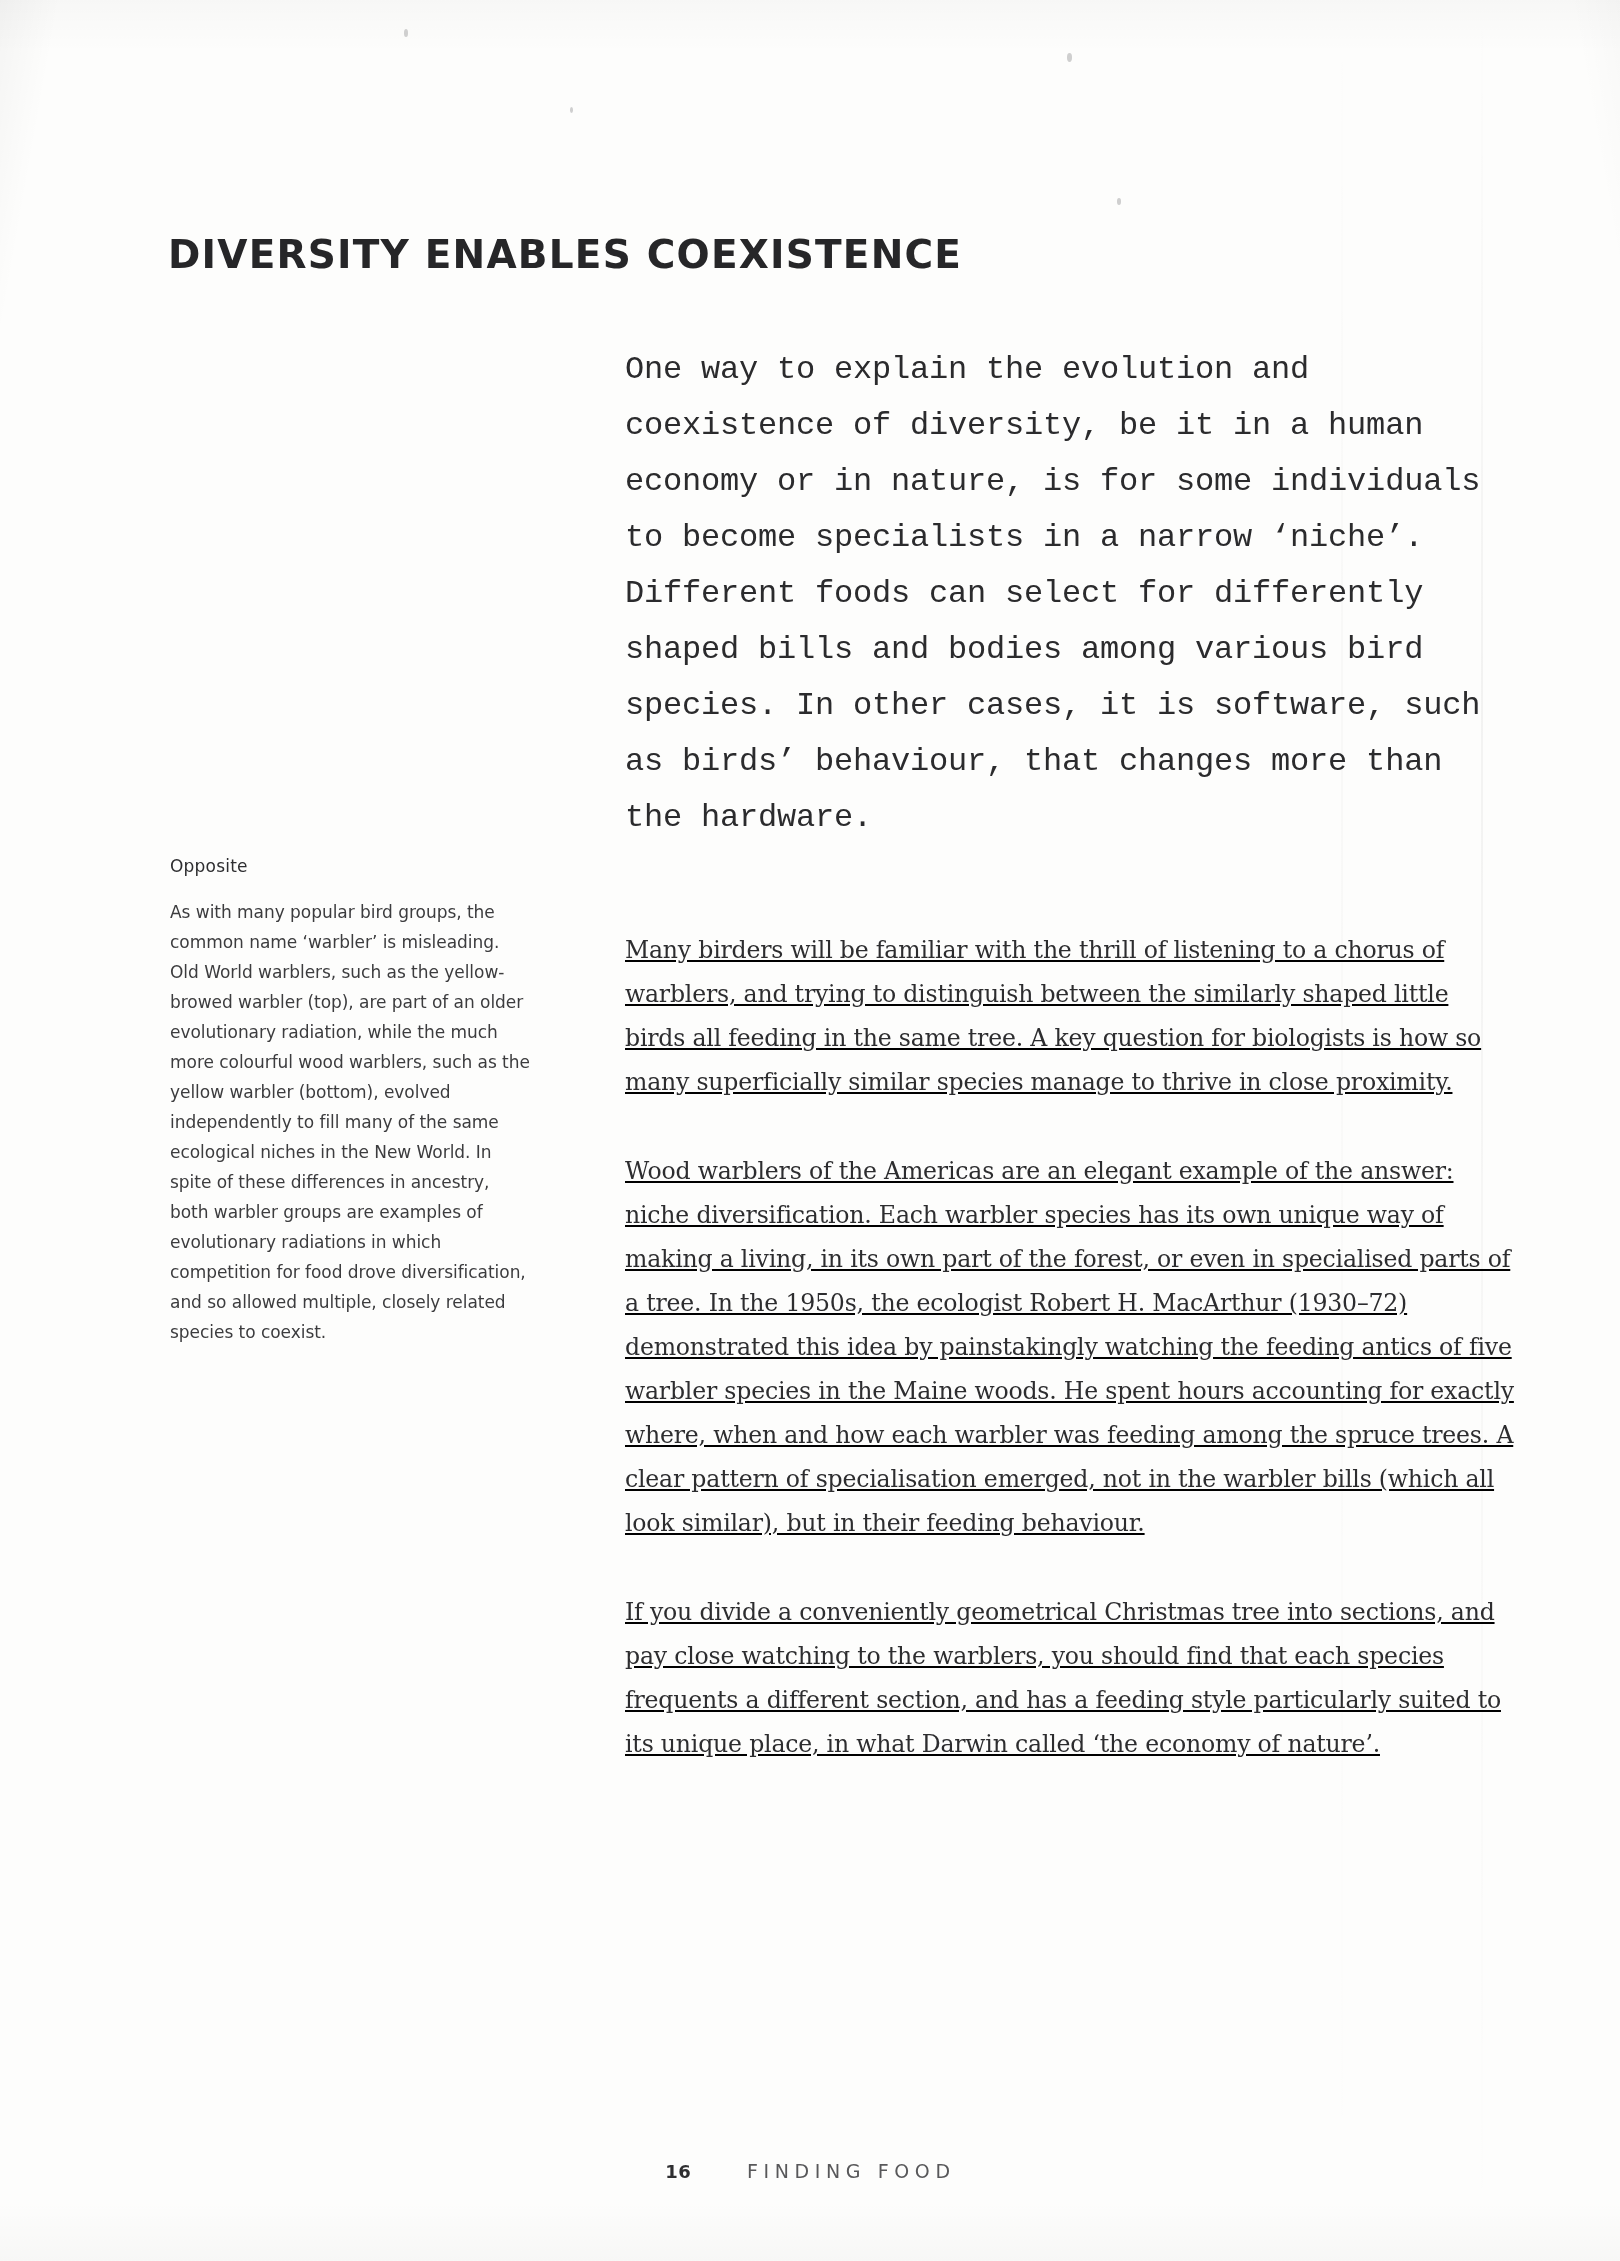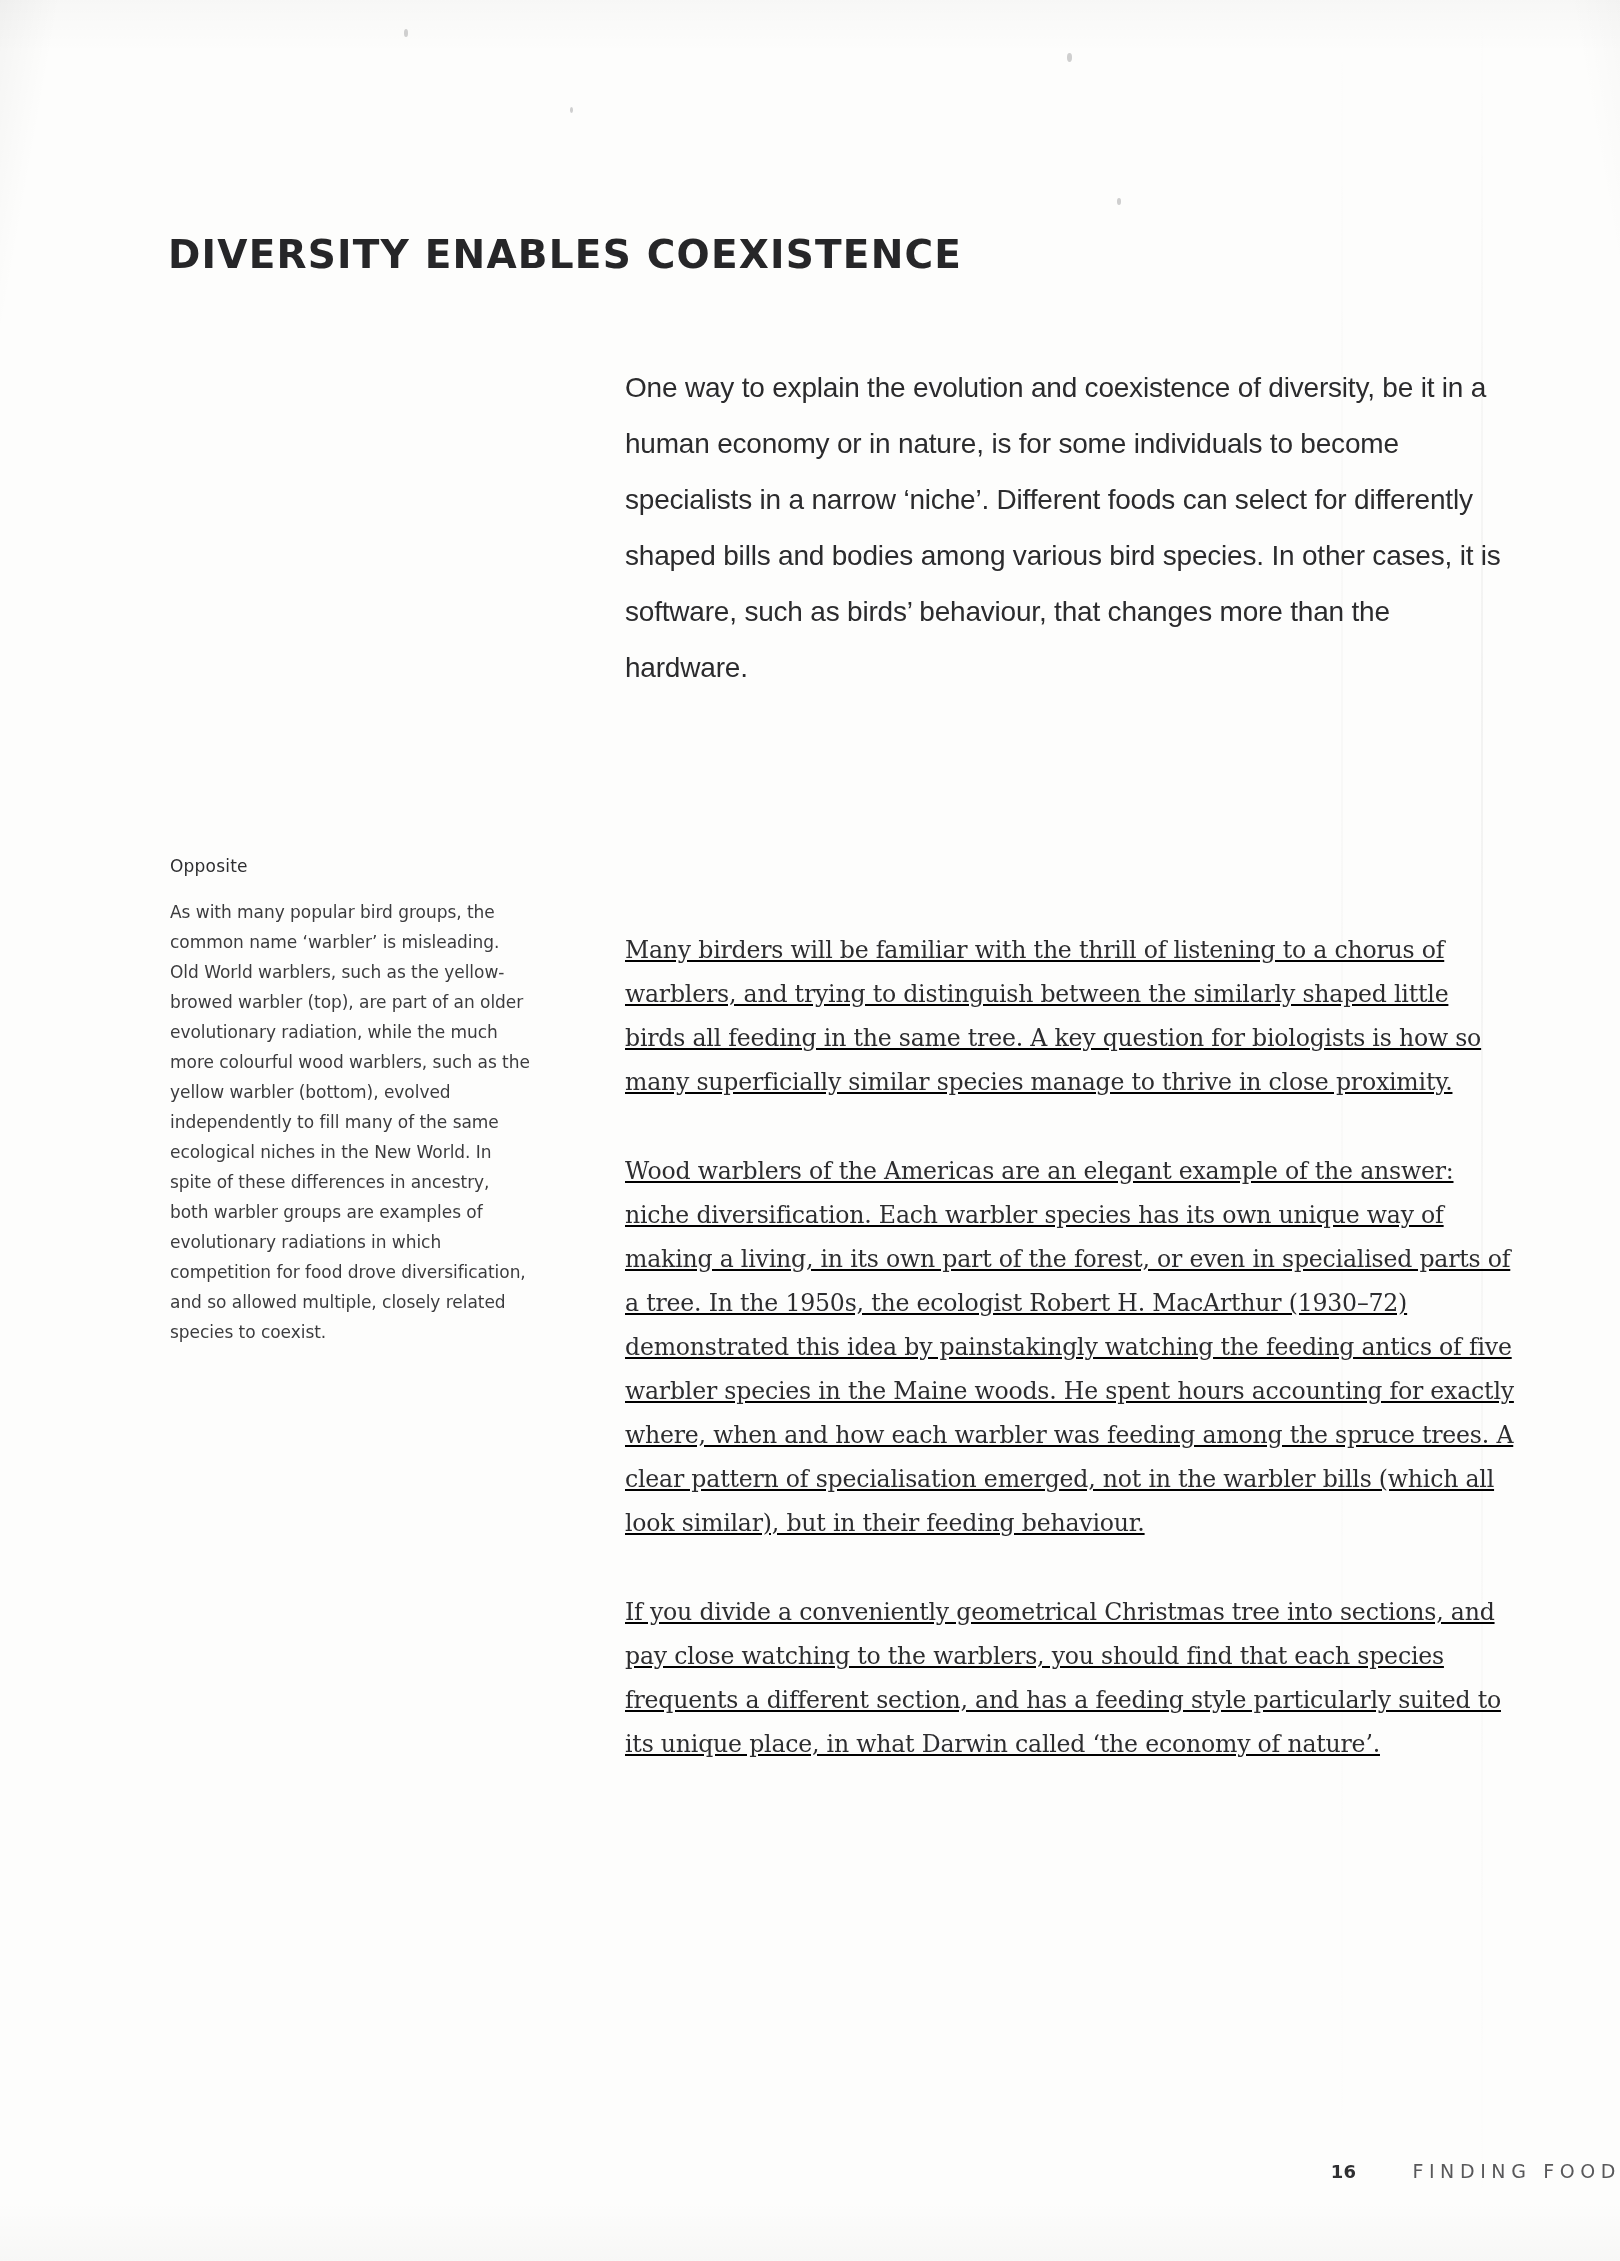--- a/index.html
+++ b/index.html
@@ -56,24 +56,24 @@
     letter-spacing: 1.2px;
     color: #262628;
     line-height: 1.0;
     white-space: nowrap;
   }
 
   
   .lead {
     position: absolute;
     left: 625px;
-    top: 360px;
+    top: 342px;
     width: 885px;
-    font-family: Liberation Sans, sans-serif;
-    font-size: 28px;
+    font-family: Liberation Mono, monospace;
+    font-size: 32px;
     line-height: 56px;
     color: #2b2b2d;
     letter-spacing: -0.2px;
   }
 
   
   .body-col {
     position: absolute;
     left: 625px;
     top: 928px;
@@ -113,21 +113,21 @@
     color: #3c3c3e;
   }
 
   
   .footer {
     position: absolute;
     left: 0;
     top: 2160px;
     width: 1621px;
     display: flex;
-    justify-content: flex-end;
+    justify-content: center;
     align-items: baseline;
   }
   .folio {
     font-family: "DejaVu Sans", sans-serif;
     font-size: 18px;
     font-weight: 700;
     color: #2f2f31;
     letter-spacing: 0.3px;
   }
   .running-head {

